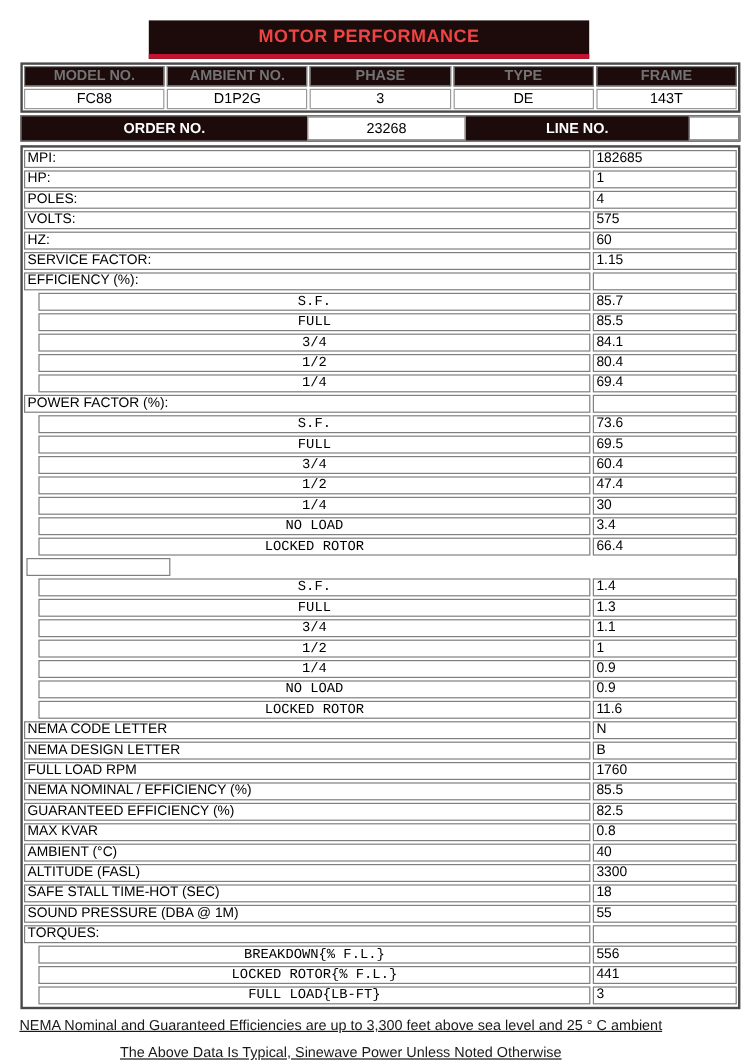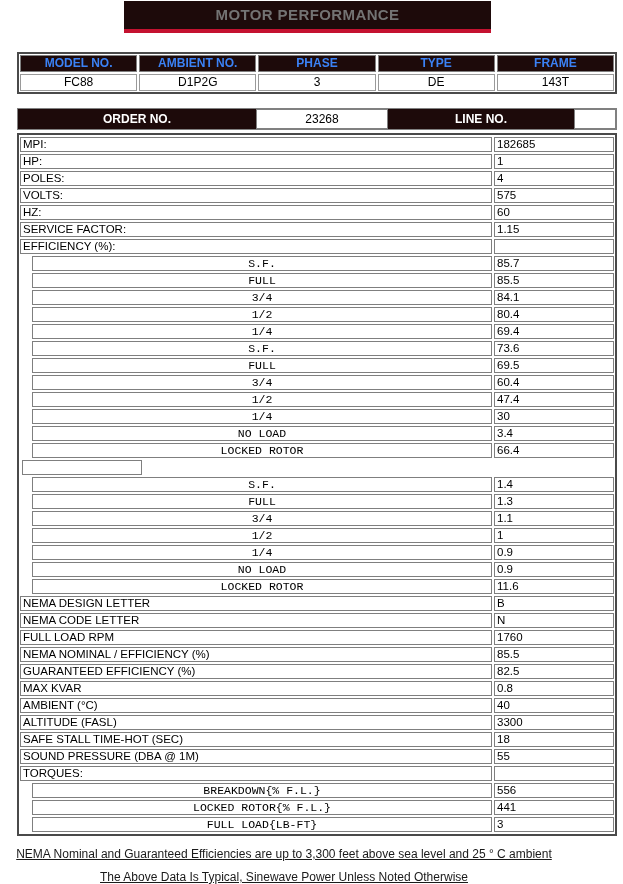--- a/index.html
+++ b/index.html
@@ -4,45 +4,45 @@
 <style>
   html,body { margin:0; padding:0; background:#ffffff; }
   body {
     width:623px; height:884px; position:relative;
     font-family:"Liberation Sans", sans-serif;
     -webkit-font-smoothing:antialiased;
   }
 
   
   .title-bar {
-    position:absolute; left:124px; top:1px; width:367px; height:28px;
+    position:absolute; left:124px; top:17px; width:367px; height:28px;
     background:var(--ink,#1d0a0a);
     border-bottom:4px solid var(--accent,#c41230);
-    color:#737373; font-weight:bold; font-size:15px; letter-spacing:0.4px;
+    color:#ef4444; font-weight:bold; font-size:15px; letter-spacing:0.4px;
     text-align:center; line-height:28px;
   }
 
   .sheet { position:absolute; left:17px; top:52px; width:600px; }
 
   
   .id-table { border:2px solid #4a4a4a; background:#ffffff; padding:1px; box-sizing:border-box; }
   .id-grid { display:grid; grid-template-columns:repeat(5,1fr); gap:2px; }
   .id-grid + .id-grid { margin-top:2px; }
   .id-head {
-    background:var(--ink,#1d0a0a); color:#3b82f6; font-weight:bold; font-size:12px;
+    background:var(--ink,#1d0a0a); color:#737373; font-weight:bold; font-size:12px;
     text-align:center; line-height:13px; padding:1px 0; border:1px solid #808080;
   }
   .id-val {
     background:#ffffff; color:#000; font-size:12px;
     text-align:center; line-height:13px; padding:1px 0; border:1px solid #9a9a9a;
   }
 
   
   .order-row {
-    margin-top:14px; background:var(--ink,#1d0a0a); border:1px solid #808080;
+    margin-top:2px; background:var(--ink,#1d0a0a); border:1px solid #808080;
     display:flex; height:20px; box-sizing:content-box;
   }
   .order-row .blk {
     color:#ffffff; font-weight:bold; font-size:12px; text-align:center; line-height:20px;
   }
   .order-row .order-lbl { width:238px; }
   .order-row .line-lbl  { width:186px; }
   .order-row .white-cell {
     background:#ffffff; border:1px solid #808080; box-sizing:border-box;
     font-size:12px; text-align:center; line-height:18px; color:#000;
@@ -143,20 +143,24 @@
         <div class="cell value">84.1</div>
       </div>
       <div class="spec-row indent">
         <div class="cell label">1/2</div>
         <div class="cell value">80.4</div>
       </div>
       <div class="spec-row indent">
         <div class="cell label">1/4</div>
         <div class="cell value">69.4</div>
       </div>
+      <div class="spec-row">
+        <div class="cell label">POWER FACTOR (%):</div>
+        <div class="cell value"></div>
+      </div>
       <div class="spec-row indent">
         <div class="cell label">S.F.</div>
         <div class="cell value">73.6</div>
       </div>
       <div class="spec-row indent">
         <div class="cell label">FULL</div>
         <div class="cell value">69.5</div>
       </div>
       <div class="spec-row indent">
         <div class="cell label">3/4</div>
@@ -203,26 +207,26 @@
       </div>
       <div class="spec-row indent">
         <div class="cell label">NO LOAD</div>
         <div class="cell value">0.9</div>
       </div>
       <div class="spec-row indent">
         <div class="cell label">LOCKED ROTOR</div>
         <div class="cell value">11.6</div>
       </div>
       <div class="spec-row">
+        <div class="cell label">NEMA CODE LETTER</div>
+        <div class="cell value">N</div>
+      </div>
+      <div class="spec-row">
         <div class="cell label">NEMA DESIGN LETTER</div>
         <div class="cell value">B</div>
-      </div>
-      <div class="spec-row">
-        <div class="cell label">NEMA CODE LETTER</div>
-        <div class="cell value">N</div>
       </div>
       <div class="spec-row">
         <div class="cell label">FULL LOAD RPM</div>
         <div class="cell value">1760</div>
       </div>
       <div class="spec-row">
         <div class="cell label">NEMA NOMINAL / EFFICIENCY (%)</div>
         <div class="cell value">85.5</div>
       </div>
       <div class="spec-row">

